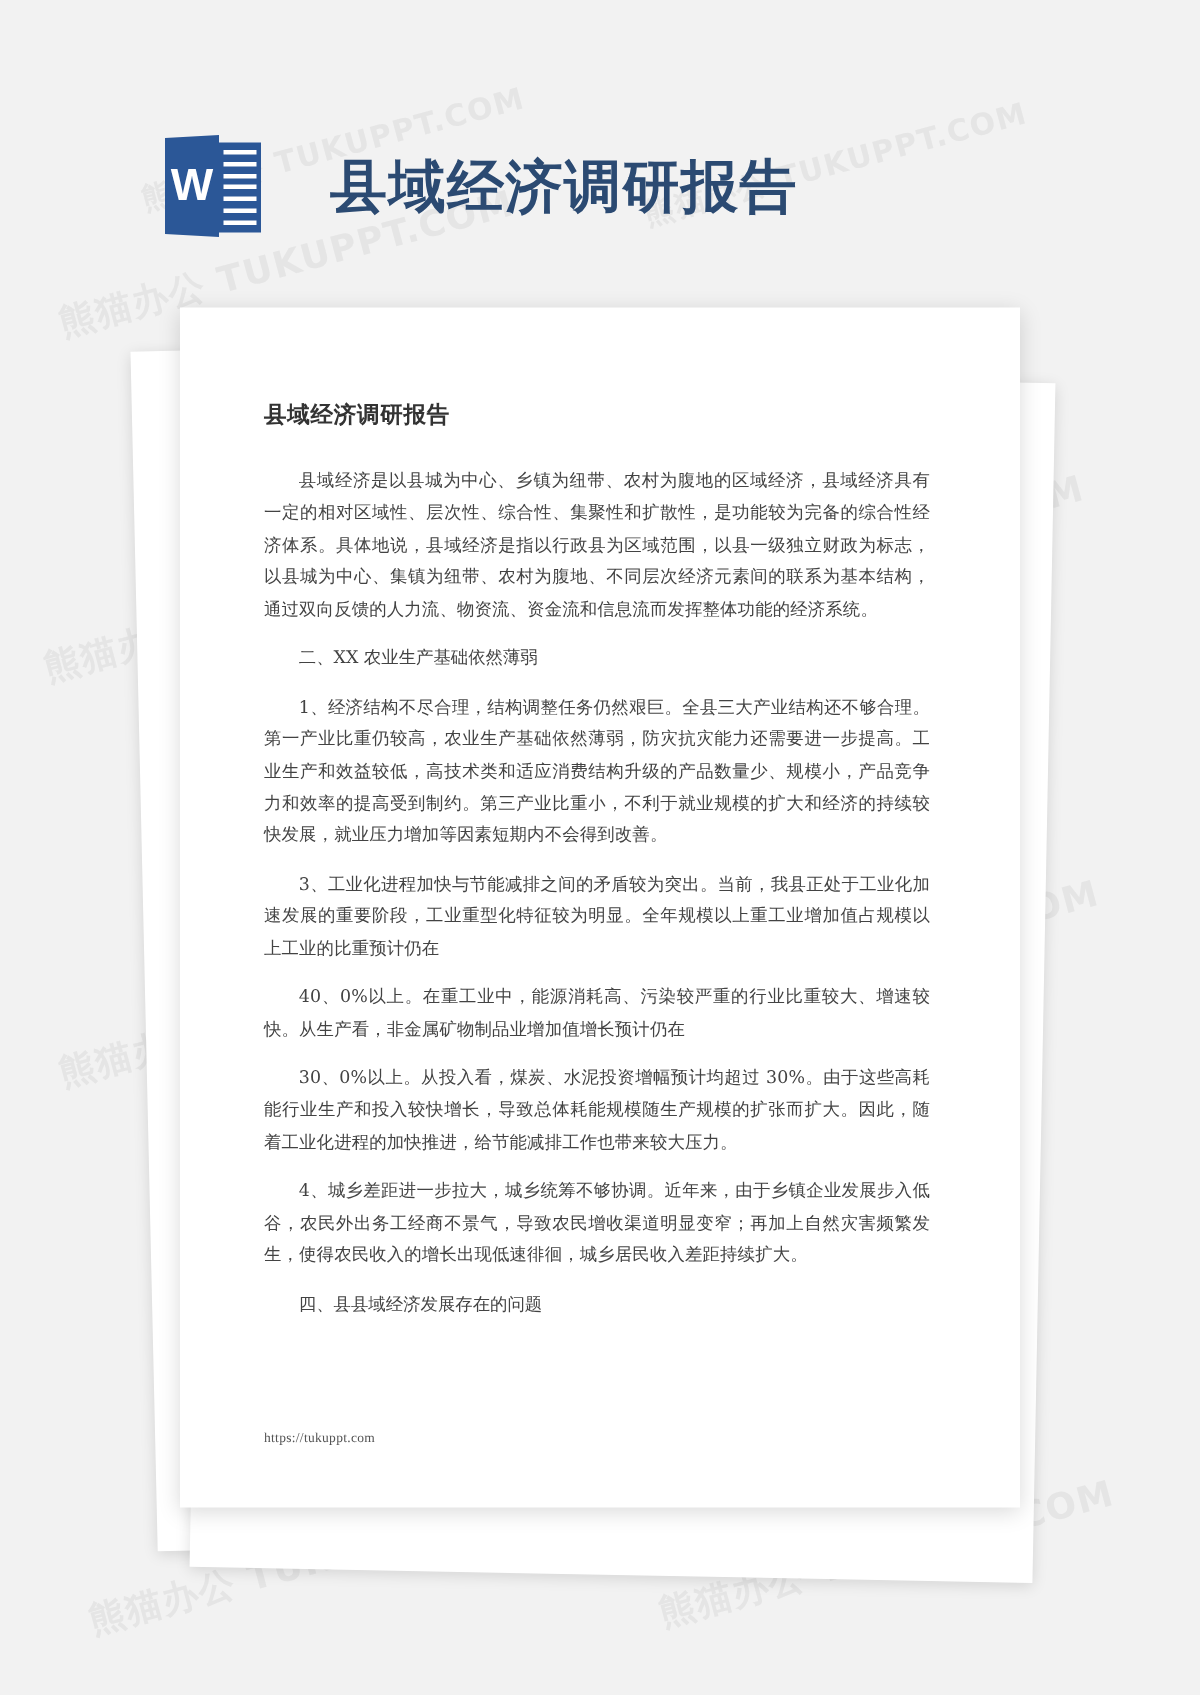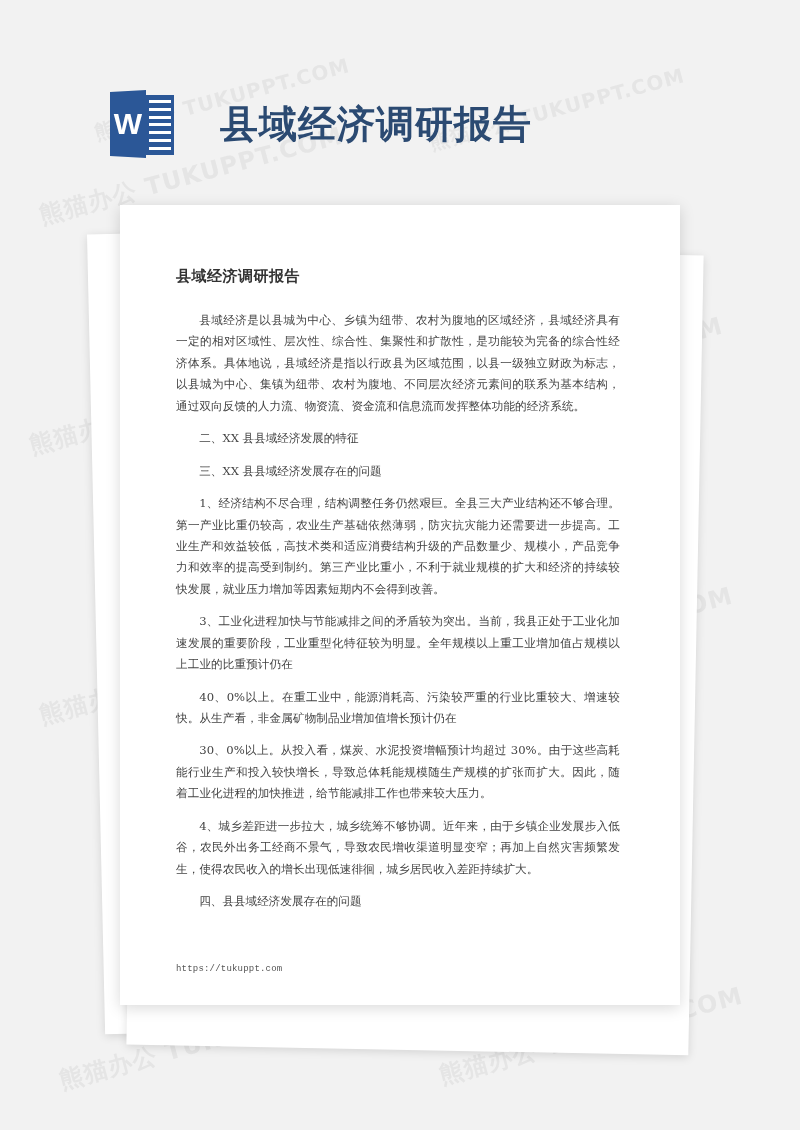--- a/index.html
+++ b/index.html
@@ -175,22 +175,22 @@
   .doc-sec {
     font-size: 11.6px;
     line-height: 1.85;
     margin: 0 0 11px 0;
     text-indent: 2em;
     color: #434343;
   }
   .doc-footer-url {
     position: absolute;
     left: 56px;
-    bottom: 31px;
-    font-family: Liberation Mono, monospace;
+    bottom: 42px;
+    font-family: Liberation Serif, serif;
     font-size: 9px;
     color: #555555;
     letter-spacing: 0.2px;
   }
 </style>
 </head>
 <body>
 
 <div class="watermark-layer">
   <div class="wm" style="left:40px;  top:200px;  font-size:24px;">熊猫办公 TUKUPPT.COM</div>
@@ -224,22 +224,21 @@
 
 <div class="page-stack">
   <div class="sheet sheet-back-a"></div>
   <div class="sheet sheet-back-b"></div>
 
   <div class="sheet sheet-main">
     <div class="doc-body">
       <div class="doc-heading">县域经济调研报告</div>
 
       <p class="doc-p indent">县域经济是以县城为中心、乡镇为纽带、农村为腹地的区域经济，县域经济具有一定的相对区域性、层次性、综合性、集聚性和扩散性，是功能较为完备的综合性经济体系。具体地说，县域经济是指以行政县为区域范围，以县一级独立财政为标志，以县城为中心、集镇为纽带、农村为腹地、不同层次经济元素间的联系为基本结构，通过双向反馈的人力流、物资流、资金流和信息流而发挥整体功能的经济系统。</p>
-      <p class="doc-sec">二、XX 县县域经济发展的特征</p>
-      <p class="doc-sec">三、XX 县县域经济发展存在的问题</p>
+      <p class="doc-sec">二、XX 农业生产基础依然薄弱</p>
       <p class="doc-p indent">1、经济结构不尽合理，结构调整任务仍然艰巨。全县三大产业结构还不够合理。第一产业比重仍较高，农业生产基础依然薄弱，防灾抗灾能力还需要进一步提高。工业生产和效益较低，高技术类和适应消费结构升级的产品数量少、规模小，产品竞争力和效率的提高受到制约。第三产业比重小，不利于就业规模的扩大和经济的持续较快发展，就业压力增加等因素短期内不会得到改善。</p>
       <p class="doc-p indent">3、工业化进程加快与节能减排之间的矛盾较为突出。当前，我县正处于工业化加速发展的重要阶段，工业重型化特征较为明显。全年规模以上重工业增加值占规模以上工业的比重预计仍在</p>
       <p class="doc-p indent">40、0%以上。在重工业中，能源消耗高、污染较严重的行业比重较大、增速较快。从生产看，非金属矿物制品业增加值增长预计仍在</p>
       <p class="doc-p indent">30、0%以上。从投入看，煤炭、水泥投资增幅预计均超过 30%。由于这些高耗能行业生产和投入较快增长，导致总体耗能规模随生产规模的扩张而扩大。因此，随着工业化进程的加快推进，给节能减排工作也带来较大压力。</p>
       <p class="doc-p indent">4、城乡差距进一步拉大，城乡统筹不够协调。近年来，由于乡镇企业发展步入低谷，农民外出务工经商不景气，导致农民增收渠道明显变窄；再加上自然灾害频繁发生，使得农民收入的增长出现低速徘徊，城乡居民收入差距持续扩大。</p>
       <p class="doc-sec">四、县县域经济发展存在的问题</p>
 
       <div class="doc-footer-url">https://tukuppt.com</div>
     </div>
   </div>

